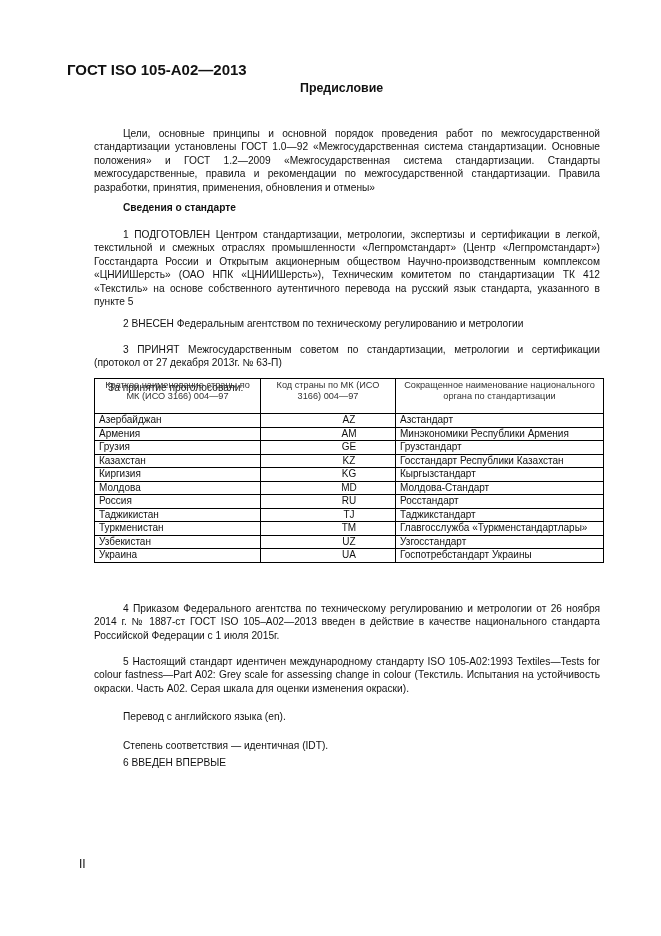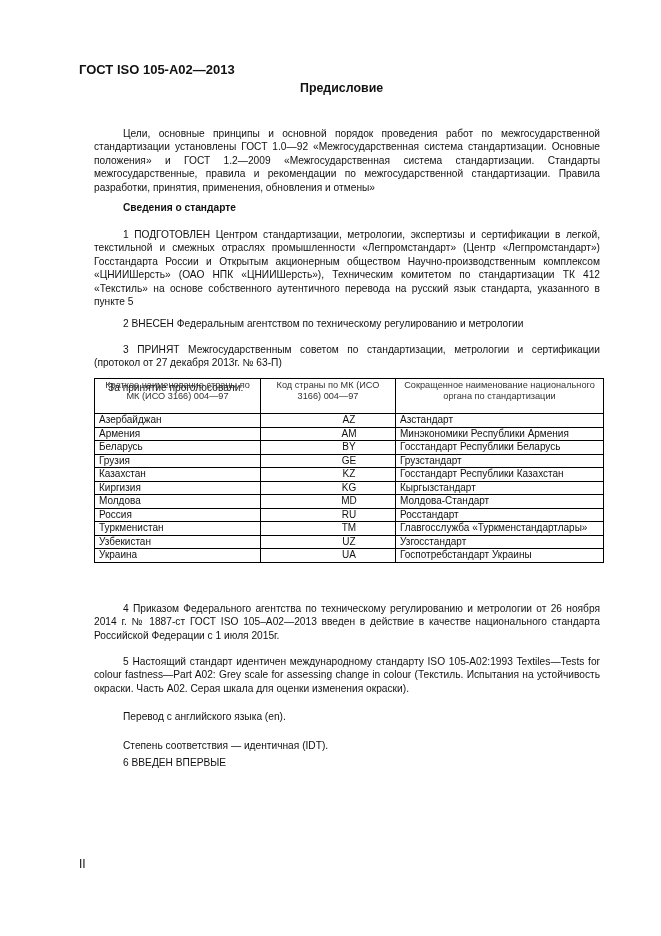--- a/index.html
+++ b/index.html
@@ -2,22 +2,22 @@
 <html><head>
   <meta charset="utf-8">
   <style>
     html, body { margin: 0; padding: 0; background: #ffffff; }
     body {
       width: 661px; height: 936px; position: relative; overflow: hidden;
       font-family: "Liberation Sans", sans-serif; color: #111;
       font-size: 10.2px; line-height: 13.4px;
     }
     .page-header {
-      position: absolute; left: 79px; top: 63px;
-      font-weight: bold; font-size: 13px;
+      position: absolute; left: 67px; top: 63px;
+      font-weight: bold; font-size: 15px;
     }
     .title {
       position: absolute; left: 0; width: 661px; top: 82px;
       text-align: right; padding-right: 0;
     }
     .title span {
       position: absolute; left: 300px; font-weight: bold; font-size: 12.4px;
     }
     .block {
       position: absolute; left: 79px; width: 536px; text-align: justify;
@@ -90,25 +90,20 @@
       <td>Азербайджан</td>
       <td class="code">AZ</td>
       <td class="org">Азстандарт</td>
     </tr>
     <tr>
       <td>Армения</td>
       <td class="code">AM</td>
       <td class="org">Минэкономики Республики Армения</td>
     </tr>
     <tr>
-      <td>Беларусь</td>
-      <td class="code">BY</td>
-      <td class="org">Госстандарт Республики Беларусь</td>
-    </tr>
-    <tr>
       <td>Грузия</td>
       <td class="code">GE</td>
       <td class="org">Грузстандарт</td>
     </tr>
     <tr>
       <td>Казахстан</td>
       <td class="code">KZ</td>
       <td class="org">Госстандарт Республики Казахстан</td>
     </tr>
     <tr>
@@ -118,20 +113,25 @@
     </tr>
     <tr>
       <td>Молдова</td>
       <td class="code">MD</td>
       <td class="org">Молдова-Стандарт</td>
     </tr>
     <tr>
       <td>Россия</td>
       <td class="code">RU</td>
       <td class="org">Росстандарт</td>
+    </tr>
+    <tr>
+      <td>Таджикистан</td>
+      <td class="code">TJ</td>
+      <td class="org">Таджикстандарт</td>
     </tr>
     <tr>
       <td>Туркменистан</td>
       <td class="code">TM</td>
       <td class="org">Главгосслужба «Туркменстандартлары»</td>
     </tr>
     <tr>
       <td>Узбекистан</td>
       <td class="code">UZ</td>
       <td class="org">Узгосстандарт</td>

